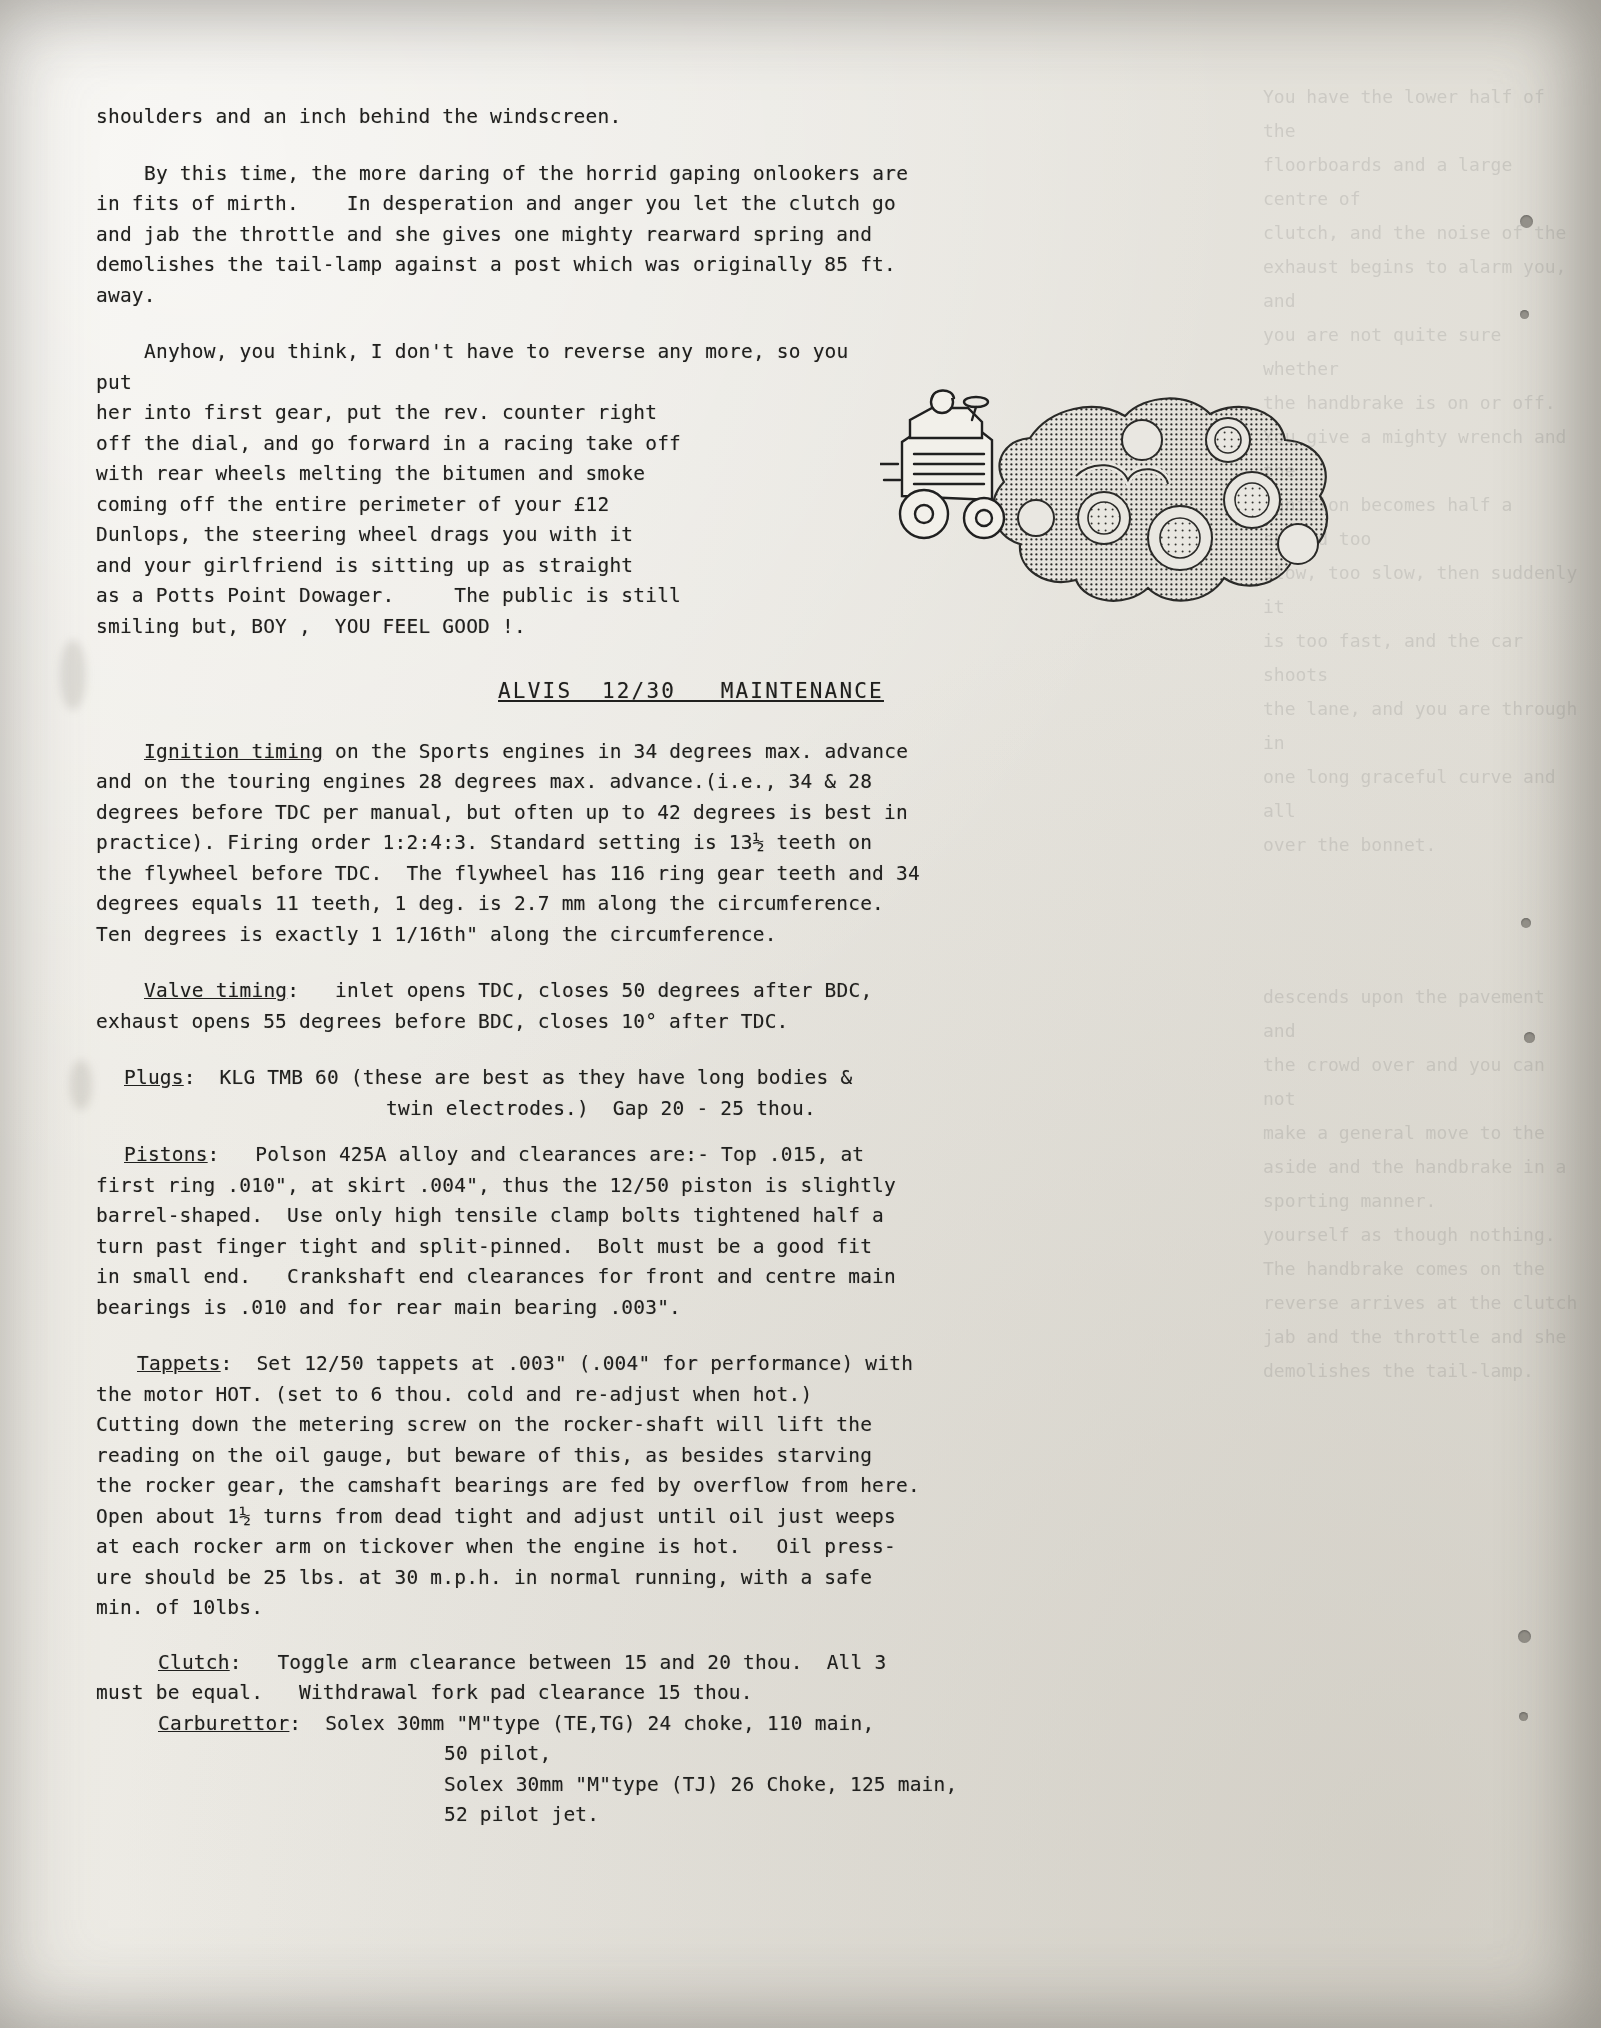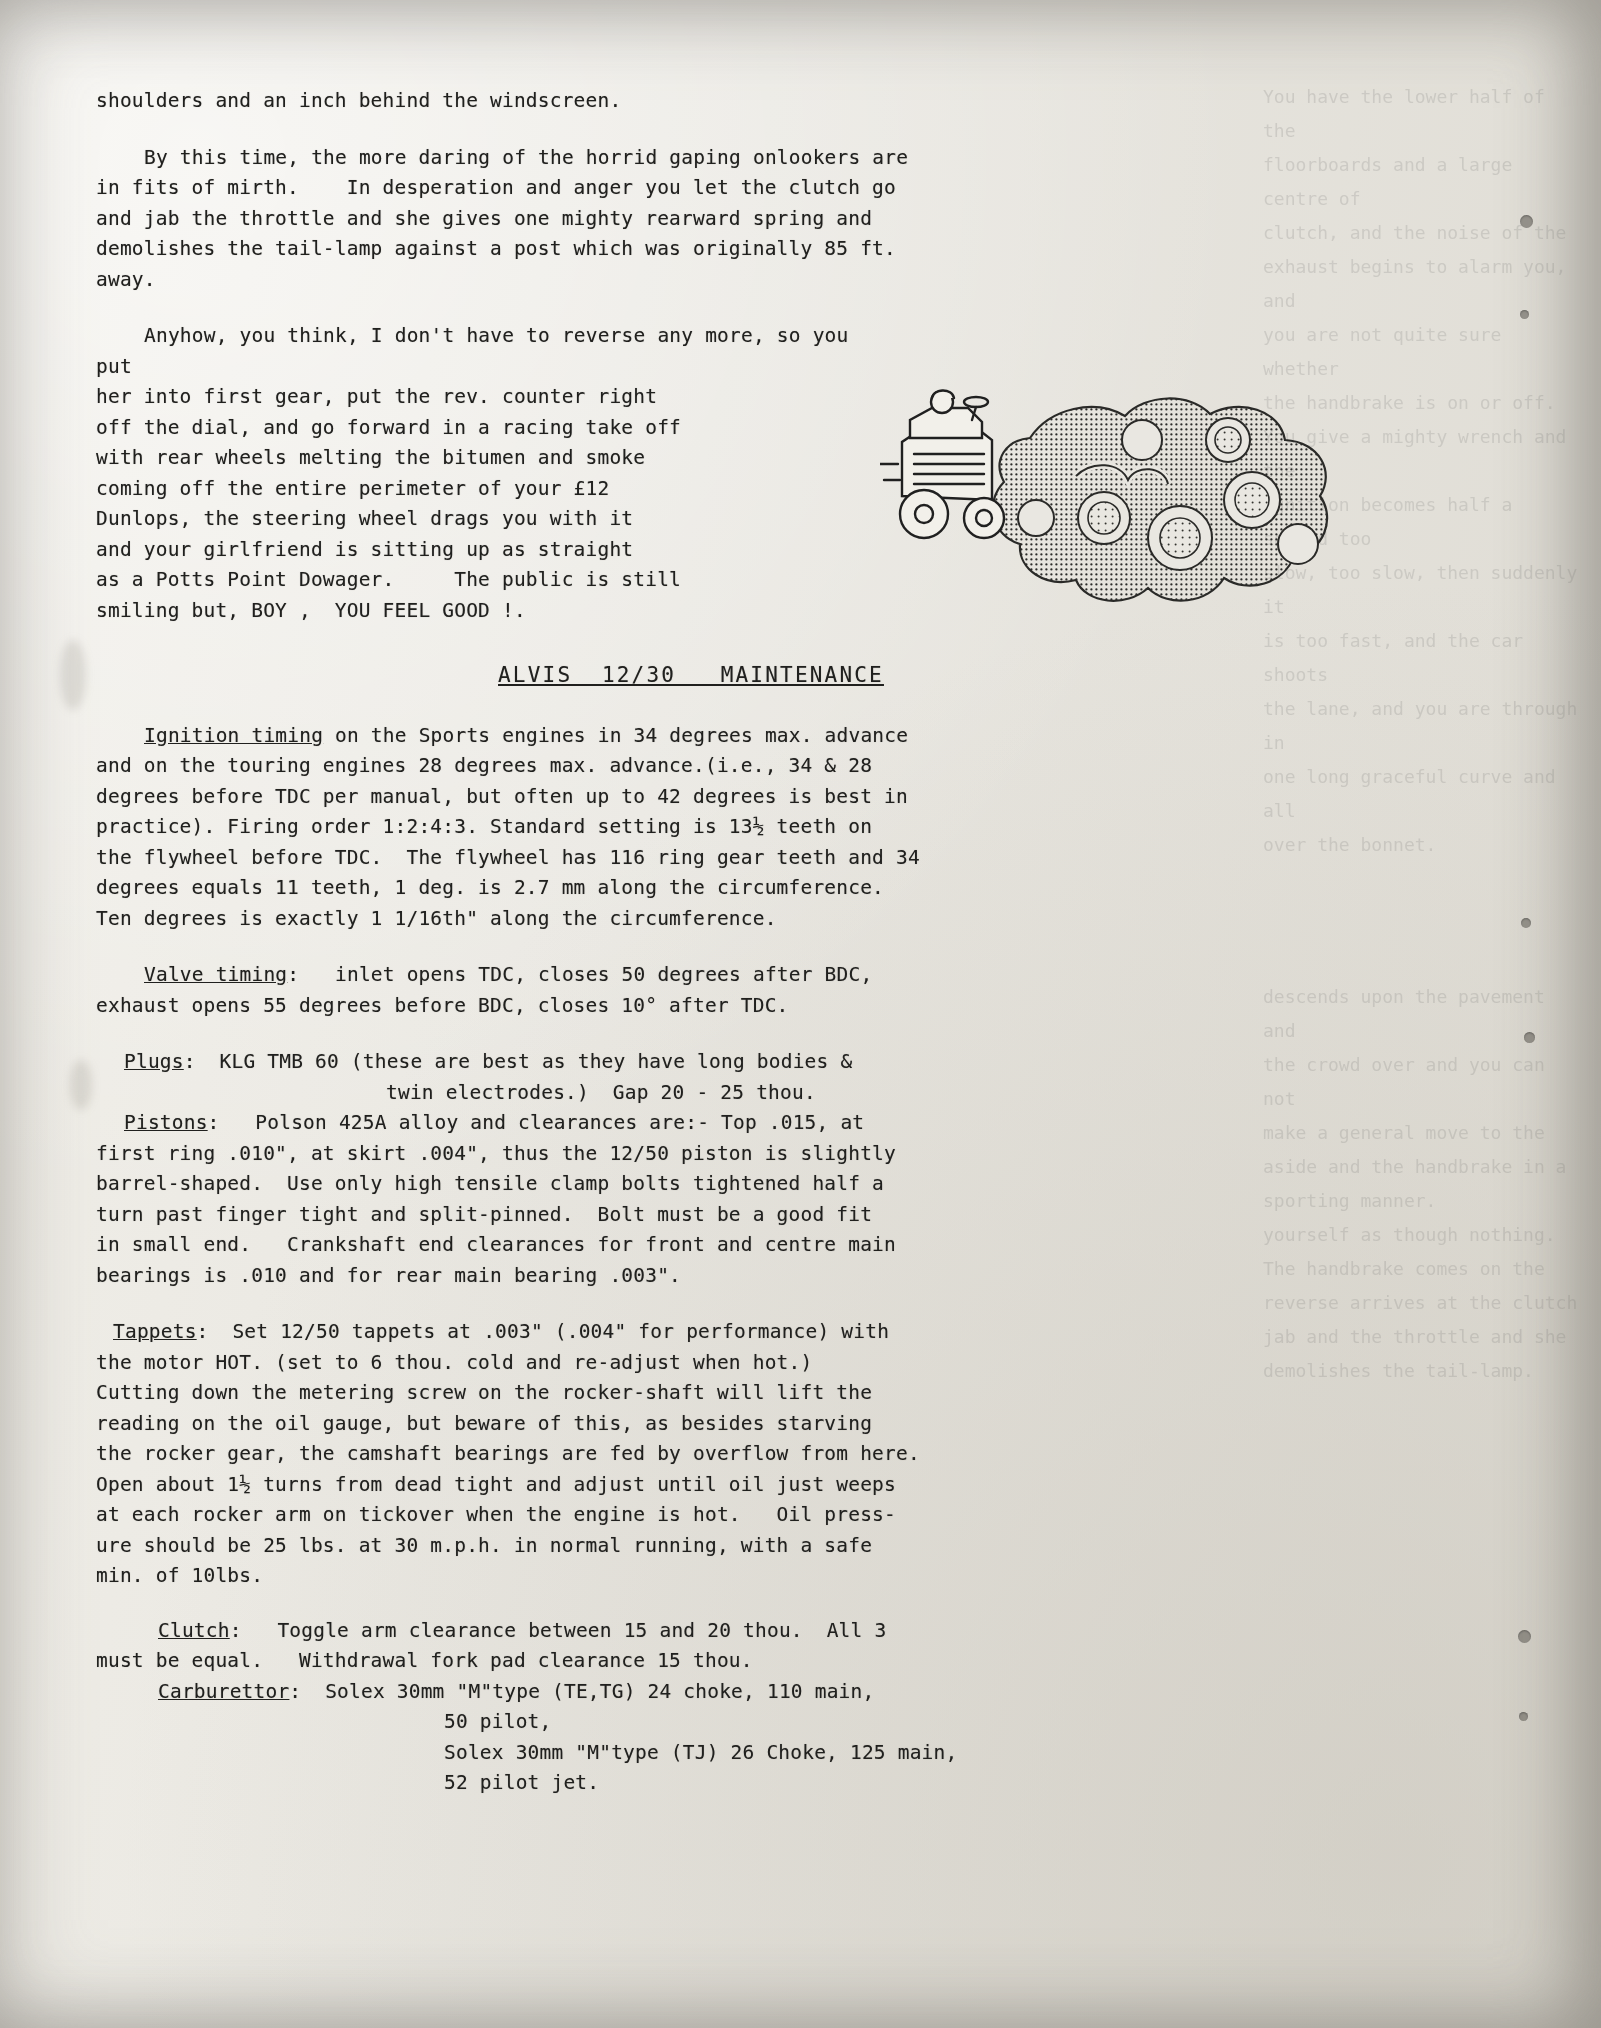--- a/index.html
+++ b/index.html
@@ -41,21 +41,21 @@
   }
   .typed {
     font-size: 19.5px;
     line-height: 30.5px;
     letter-spacing: 0.2px;
     white-space: pre-wrap;
     color: #20201e;
     text-shadow: 0 0 1px rgba(60,58,54,0.35);
   }
   .para {
-    margin: 0 0 26px 0;
+    margin: 16px 0 26px 0;
   }
   .indent {
     text-indent: 48px;
   }
   .heading {
     text-align: center;
     font-size: 21px;
     letter-spacing: 2.2px;
     text-decoration: underline;
     margin: 34px 0 30px 0;
@@ -251,21 +251,21 @@
     <div class="typed" style="margin-bottom:0;"><span class="u" style="margin-left:28px;text-align:center;">Plugs</span><span>:  KLG TMB 60 (these are best as they have long bodies &amp;</span></div>
     <div class="typed sub-indent" style="margin-bottom:0;">twin electrodes.)  Gap 20 - 25 thou.</div>
 
     <div class="typed para"><span class="u" style="margin-left:28px;text-align:right;">Pistons</span><span>:   Polson 425A alloy and clearances are:- Top .015, at
 first ring .010", at skirt .004", thus the 12/50 piston is slightly
 barrel-shaped.  Use only high tensile clamp bolts tightened half a
 turn past finger tight and split-pinned.  Bolt must be a good fit
 in small end.   Crankshaft end clearances for front and centre main
 bearings is .010 and for rear main bearing .003".</span></div>
 
-    <div class="typed" style="margin-bottom:0;"><span class="u" style="margin-left:17px;">Tappets</span><span>:  Set 12/50 tappets at .003" (.004" for performance) with
+    <div class="typed" style="margin-bottom:0;"><span class="u" style="margin-left:41px;">Tappets</span><span>:  Set 12/50 tappets at .003" (.004" for performance) with
 the motor HOT. (set to 6 thou. cold and re-adjust when hot.)
 Cutting down the metering screw on the rocker-shaft will lift the
 reading on the oil gauge, but beware of this, as besides starving
 the rocker gear, the camshaft bearings are fed by overflow from here.
 Open about 1½ turns from dead tight and adjust until oil just weeps
 at each rocker arm on tickover when the engine is hot.   Oil press-
 ure should be 25 lbs. at 30 m.p.h. in normal running, with a safe
 min. of 10lbs.</span></div>
 
     <div class="typed" style="margin-bottom:0;margin-top:24px;"><span class="u" style="margin-left:62px;">Clutch</span><span>:   Toggle arm clearance between 15 and 20 thou.  All 3

